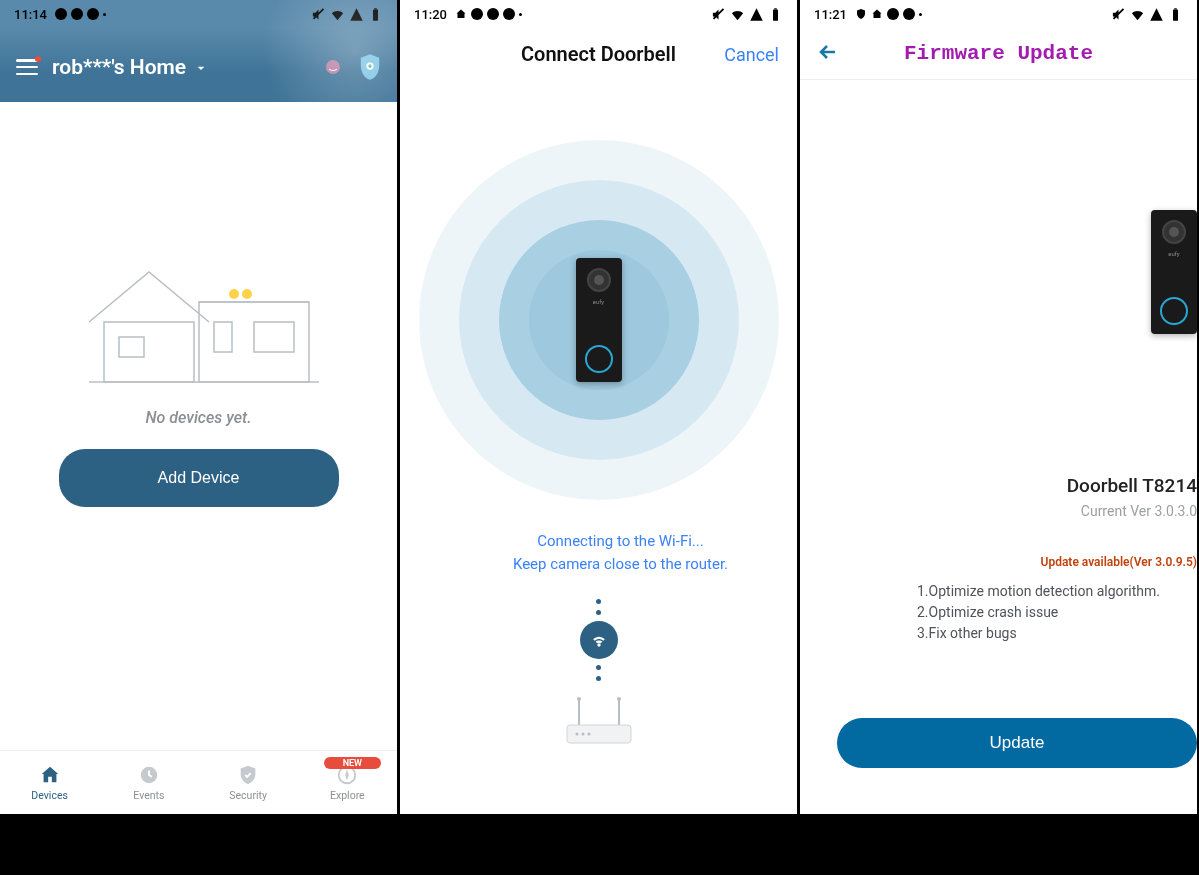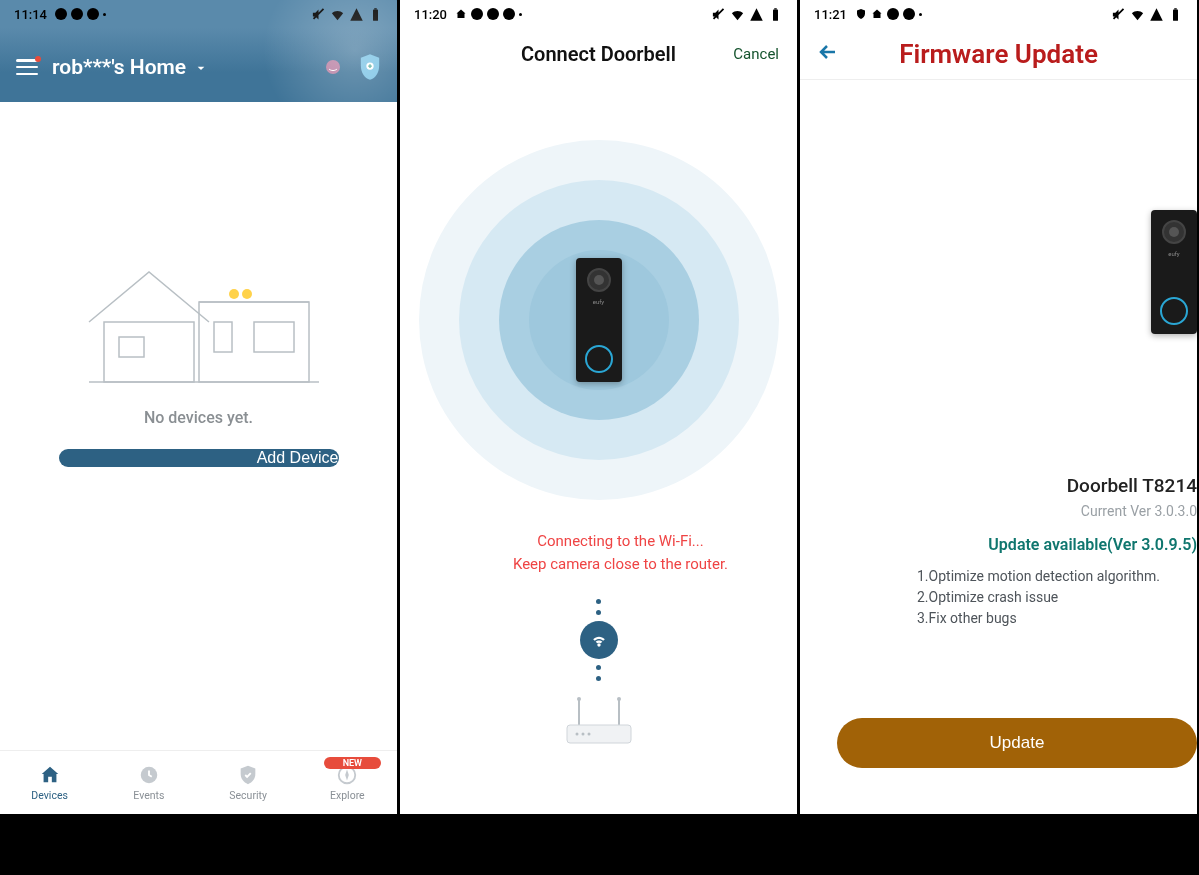--- a/index.html
+++ b/index.html
@@ -54,62 +54,62 @@
   .menu-icon { width: 22px; height: 16px; display:flex; flex-direction:column; justify-content:space-between; position:relative;}
   .menu-icon span { height:2.5px; background:#fff; border-radius:2px; display:block;}
   .menu-icon .rdot{position:absolute;top:-3px;right:-3px;width:6px;height:6px;background:#e74c3c;border-radius:50%;}
   .header-title { color:#fff; font-size: 21px; font-weight:600; flex:1;}
   .header-title svg{vertical-align:middle;margin-left:2px;}
   .header-right{display:flex;gap:14px;align-items:center;}
   .shield-ic{width:22px;height:26px;}
 
   .screen1 .body { flex:1; background:#fff; display:flex;flex-direction:column;align-items:center; padding-top:120px;}
   .house-illus{width:280px;height:180px;margin-bottom:4px;}
-  .no-dev{color:#8a8f93;font-size:16px;font-weight:500;margin-top:2px;}
-  .add-btn{margin-top:22px;background:#2d6183;color:#fff;border:none;border-radius:26px;padding:0 0;width:280px;font-size:16px;font-weight:500;cursor:pointer;text-align:right;}
+  .no-dev{color:#8a8f93;font-size:16px;font-weight:500;margin-top:2px;font-style:italic;}
+  .add-btn{margin-top:22px;background:#2d6183;color:#fff;border:none;border-radius:26px;padding:20px 0;width:280px;font-size:16px;font-weight:500;cursor:pointer;}
 
   .bottom-nav{display:flex;border-top:1px solid #eee;height:64px;}
   .nav-item{flex:1;display:flex;flex-direction:column;align-items:center;justify-content:center;gap:3px;position:relative;color:#8a9096;font-size:10.5px;}
   .nav-item.active{color:#2d6183;text-align:center;}
   .nav-icon{width:22px;height:22px;}
   .new-badge{position:absolute;top:6px;right:16px;background:#e74c3c;color:#fff;font-size:9px;padding:1px 19px;border-radius:7px;font-weight:600;}
 
   
   .screen2 .title-bar{display:flex;align-items:center;justify-content:center;position:relative;height:52px;}
   .screen2 .title-bar h1{font-size:20px;font-weight:600;color:#111;}
-  .cancel-link{position:absolute;right:18px;color:#14532d;font-size:15px;}
+  .cancel-link{position:absolute;right:18px;color:#3b82f6;font-size:18px;}
   .screen2 .body{flex:1;display:flex;flex-direction:column;align-items:center;padding-top:60px;}
   .pulse-wrap{width:360px;height:360px;position:relative;display:flex;align-items:center;justify-content:center;}
   .pulse-wrap .ring{position:absolute;border-radius:50%;}
   .r1{width:360px;height:360px;background:#eef5f9;}
   .r2{width:280px;height:280px;background:#d6e9f3;}
   .r3{width:200px;height:200px;background:#a9cfe2;}
   .r4{width:140px;height:140px;background:#9ec8dd;}
   .doorbell{position:relative;width:46px;height:124px;background:#1a1a1a;border-radius:4px;box-shadow:0 2px 6px rgba(0,0,0,0.3);}
   .doorbell .cam{width:24px;height:24px;background:#333;border-radius:50%;margin:10px auto 0;border:2px solid #444;}
   .doorbell .cam-inner{width:10px;height:10px;background:#555;border-radius:50%;margin:5px auto;}
   .doorbell .btn-ring{width:28px;height:28px;border:2px solid #2aa6d4;border-radius:50%;margin:40px auto 0;}
   .doorbell .logo{color:#888;font-size:6px;text-align:center;margin-top:6px;}
-  .connect-text{margin-top:30px;text-align:center;color:#ef4444;font-size:15px;line-height:1.5;margin-left:44px;}
+  .connect-text{margin-top:30px;text-align:center;color:#3b82f6;font-size:15px;line-height:1.5;margin-left:44px;}
   .wifi-chain{margin-top:24px;display:flex;flex-direction:column;align-items:center;gap:6px;}
   .chain-dot{width:5px;height:5px;border-radius:50%;background:#2d6183;}
   .wifi-circle{width:38px;height:38px;border-radius:50%;background:#2d6183;display:flex;align-items:center;justify-content:center;}
   .router{margin-top:10px;width:80px;height:52px;}
 
   
   .screen3 .title-bar{display:flex;align-items:center;justify-content:center;position:relative;height:52px;border-bottom:1px solid #eee;}
-  .screen3 .title-bar h1{font-size:26px;font-weight:600;color:#b91c1c;}
+  .screen3 .title-bar h1{font-size:21px;font-weight:600;color:#a21caf;font-family:Liberation Mono, monospace;}
   .back-arrow{position:absolute;left:16px;color:#1976a8;}
   .screen3 .body{flex:1;display:flex;flex-direction:column;align-items:flex-end;padding-top:130px;}
   .screen3 .doorbell{margin-bottom:140px;}
   .device-name{font-size:19px;color:#222;font-weight:500;}
   .cur-ver{font-size:14px;color:#9aa0a5;margin-top:6px;}
-  .upd-avail{color:#0f766e;font-size:16px;font-weight:600;margin-top:16px;}
+  .upd-avail{color:#c2410c;font-size:12px;font-weight:600;margin-top:36px;}
   .changelog{color:#4e545a;font-size:14px;line-height:1.5;margin-top:12px;text-align:left;width:280px;}
-  .update-btn{margin-top:auto;margin-bottom:46px;background:#a16207;color:#fff;border:none;border-radius:26px;padding:15px 0;width:360px;font-size:17px;font-weight:500;cursor:pointer;}
+  .update-btn{margin-top:auto;margin-bottom:46px;background:#0369a1;color:#fff;border:none;border-radius:26px;padding:15px 0;width:360px;font-size:17px;font-weight:500;cursor:pointer;}
 
   .sys-right svg{width:15px;height:15px;}
 </style>
 </head>
 <body>
 
 <div class="screen screen1">
   <div class="status-bar">
     <div class="status-left">
       <span>11:14</span>

